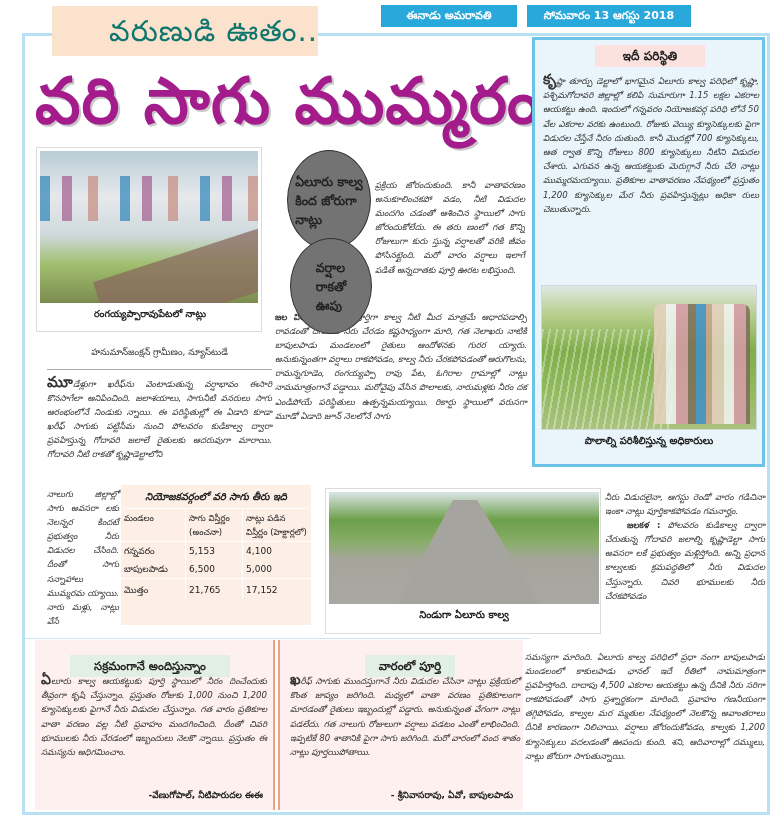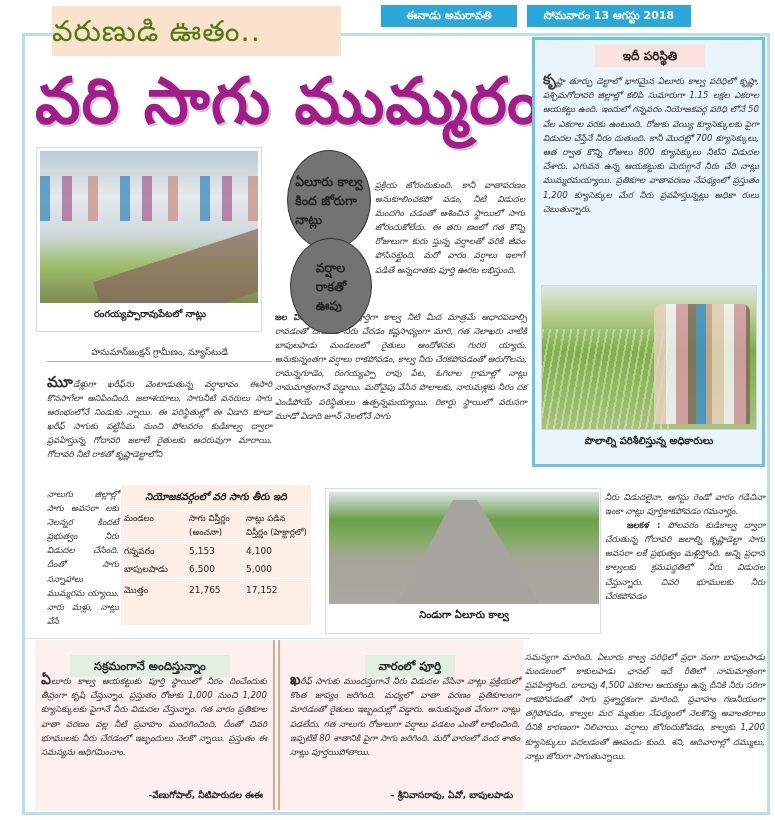--- a/index.html
+++ b/index.html
@@ -1,20 +1,20 @@
 <!DOCTYPE html>
 <html><head>
 <meta charset="utf-8">
 <style>
   * { box-sizing: border-box; margin: 0; padding: 0; }
   html, body { width: 775px; height: 820px; background: #ffffff; overflow: hidden; }
   body { position: relative; font-family: "DejaVu Sans", "Liberation Sans", sans-serif; color: #222; }
 
   .frame { position: absolute; left: 22px; top: 33px; width: 748px; height: 782px; border: 3px solid #b9e0f2; background: #fff; }
-  .kicker { position: absolute; left: 52px; top: 6px; width: 289px; height: 50px; background: #fbe2cd; color: #4d7c0f; font-size: 29px; line-height: 50px; text-align: left; z-index: 3; letter-spacing: 1px; }
+  .kicker { position: absolute; left: 52px; top: 6px; width: 266px; height: 50px; background: #fbe2cd; color: #0f766e; font-size: 29px; line-height: 50px; text-align: right; z-index: 3; letter-spacing: 1px; }
   .tag { position: absolute; top: 5px; height: 22px; background: #29a8dc; color: #fff; font-size: 11px; font-weight: bold; line-height: 22px; text-align: center; z-index: 3; }
   .tag-paper { left: 381px; width: 136px; }
   .tag-date { left: 527px; width: 164px; }
 
   .headline { position: absolute; left: 35px; top: 62px; width: 490px; height: 78px; color: #a41b8c; font-size: 64px; font-weight: bold; line-height: 78px; text-shadow: 2px 2px 0 #c8c8c8; letter-spacing: 1px; white-space: nowrap; z-index: 2; }
 
   .side { position: absolute; left: 532px; top: 37px; width: 233px; height: 430px; background: #eaf5fb; border: 3px solid #6cc3e8; z-index: 2; }
   .side-title { position: absolute; left: 60px; top: 5px; width: 110px; height: 22px; background: #fbe2de; font-size: 12px; font-weight: bold; line-height: 22px; text-align: center; }
   .side-text { position: absolute; left: 8px; top: 32px; width: 216px; font-size: 8.6px; line-height: 14.2px; font-style: italic; color: #333; text-align: justify; }
   .side-text b { font-size: 14px; font-style: normal; }
@@ -36,21 +36,21 @@
   .body-text { position: absolute; font-size: 8.6px; line-height: 14.1px; font-style: italic; color: #333; text-align: justify; }
   .col-mid-top { left: 375px; top: 178px; width: 150px; }
   .col-mid-2 { left: 275px; top: 310px; width: 252px; }
   .col-left { left: 47px; top: 375px; width: 225px; }
   .col-left-narrow { left: 47px; top: 487px; width: 72px; }
   .col-right { left: 605px; top: 490px; width: 160px; }
   .col-right-2 { left: 525px; top: 650px; width: 240px; }
   .body-text .lead { font-style: normal; font-weight: bold; font-size: 15px; }
   .body-text .sub { font-style: normal; font-weight: bold; }
 
-  .dateline { position: absolute; left: 47px; top: 347px; width: 225px; padding-bottom: 2px; font-size: 9px; text-align: center; border-bottom: 1px solid #aaa; color: #333; }
+  .dateline { position: absolute; left: 47px; top: 347px; width: 225px; padding-bottom: 10px; font-size: 9px; text-align: center; border-bottom: 1px solid #aaa; color: #333; }
 
   .table-box { position: absolute; left: 121px; top: 485px; width: 190px; height: 140px; background: #fdeee6; font-size: 9px; }
   .table-title { height: 24px; line-height: 24px; text-align: center; font-weight: bold; font-style: italic; font-size: 10px; border-bottom: 1px solid #fff; border-radius: 7px; }
   .table-box table { width: 100%; border-collapse: collapse; }
   .table-box th { font-weight: normal; text-align: left; padding: 2px 3px; font-size: 8.5px; line-height: 14px; vertical-align: top; border-bottom: 1px solid #fff; border-right: 1px solid #fff; }
   .table-box td { padding: 1px 3px; font-size: 9px; line-height: 16px; border-right: 1px solid #fff; }
   .table-box tr.total td { border-top: 1px solid #fff; padding-top: 3px; }
   .table-box th:last-child, .table-box td:last-child { border-right: none; }
 
   .photo2 { position: absolute; left: 325px; top: 488px; width: 276px; height: 146px; border: 1px solid #dcdcdc; background: #fff; padding-left: 24px; }

